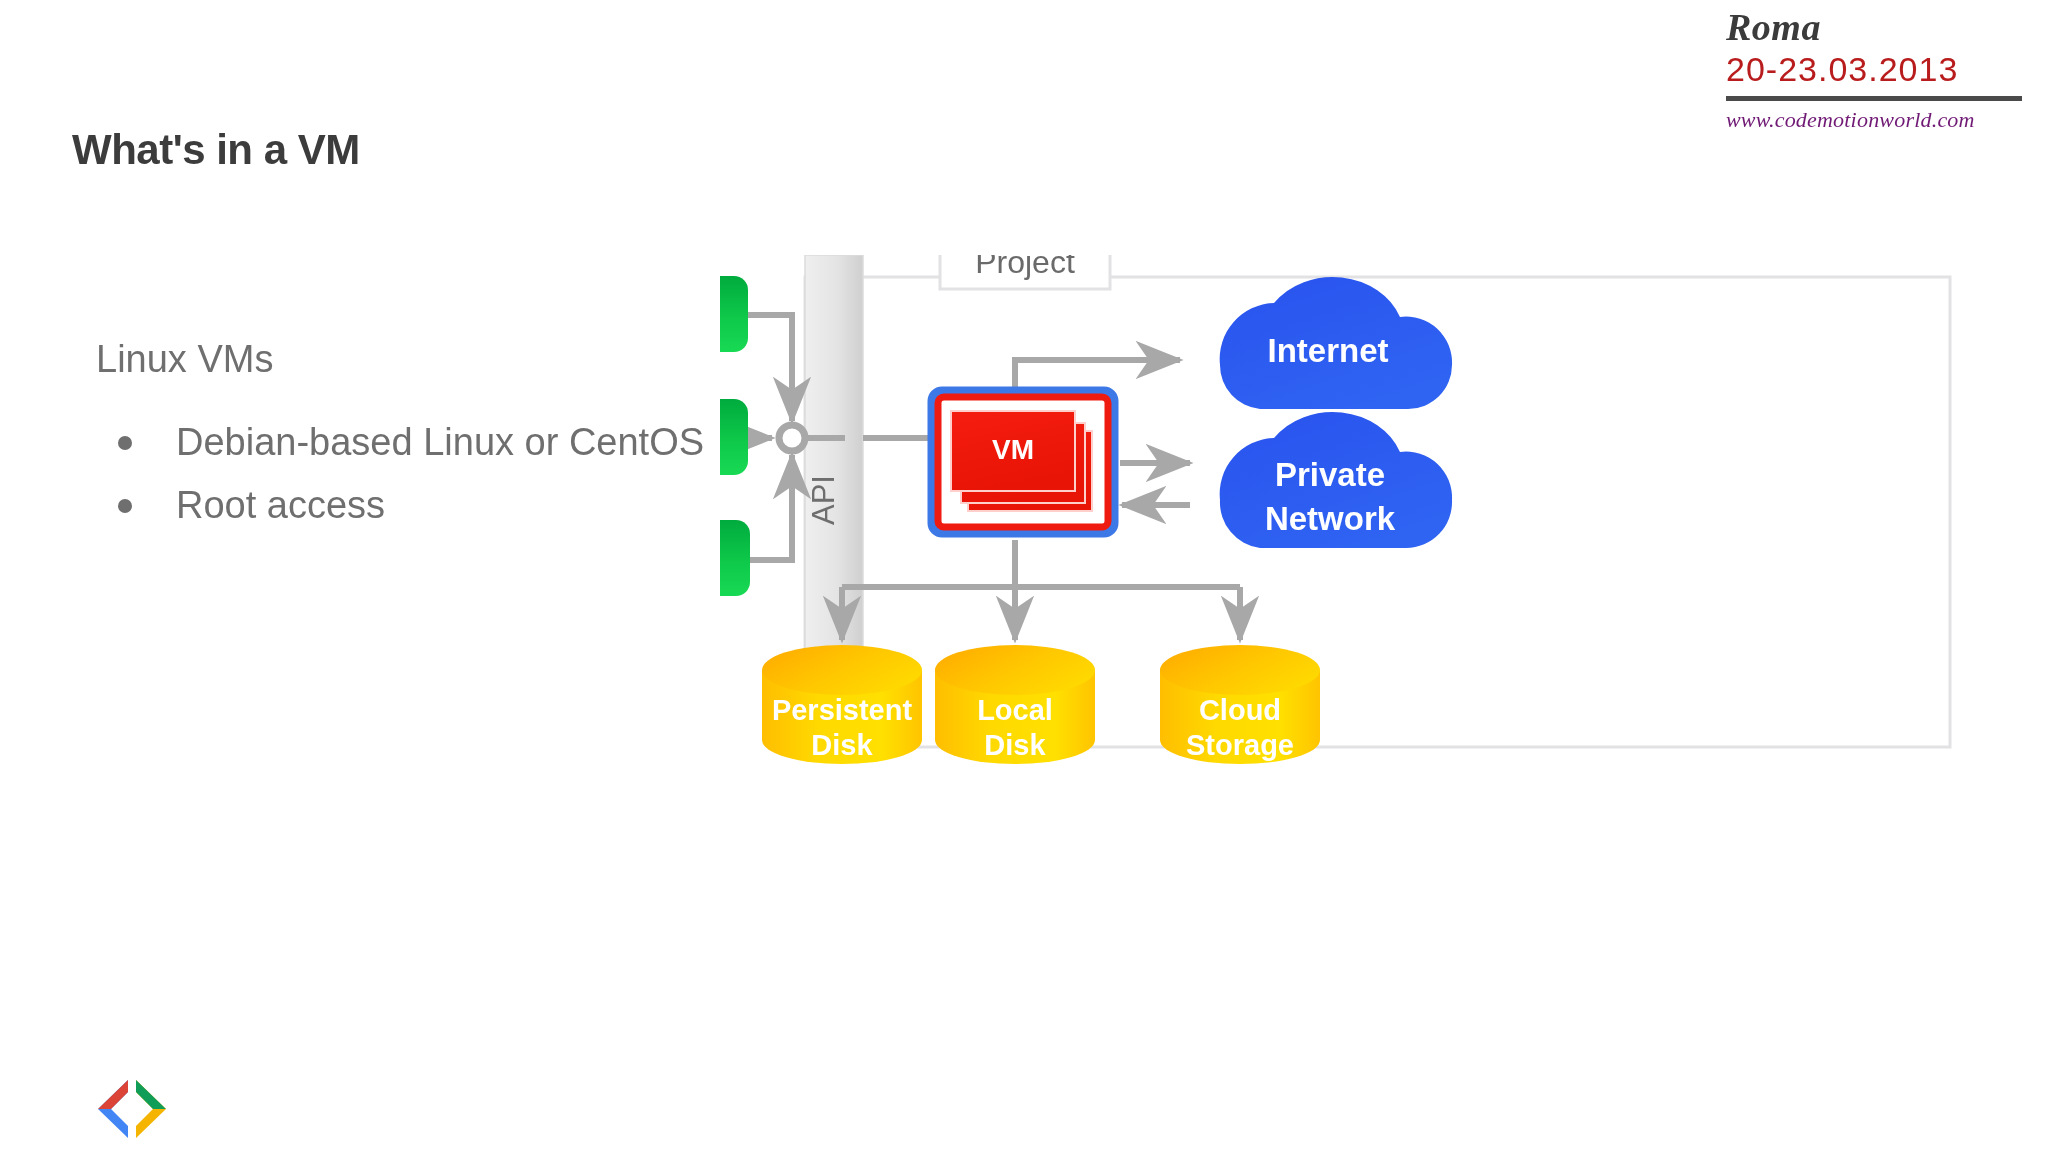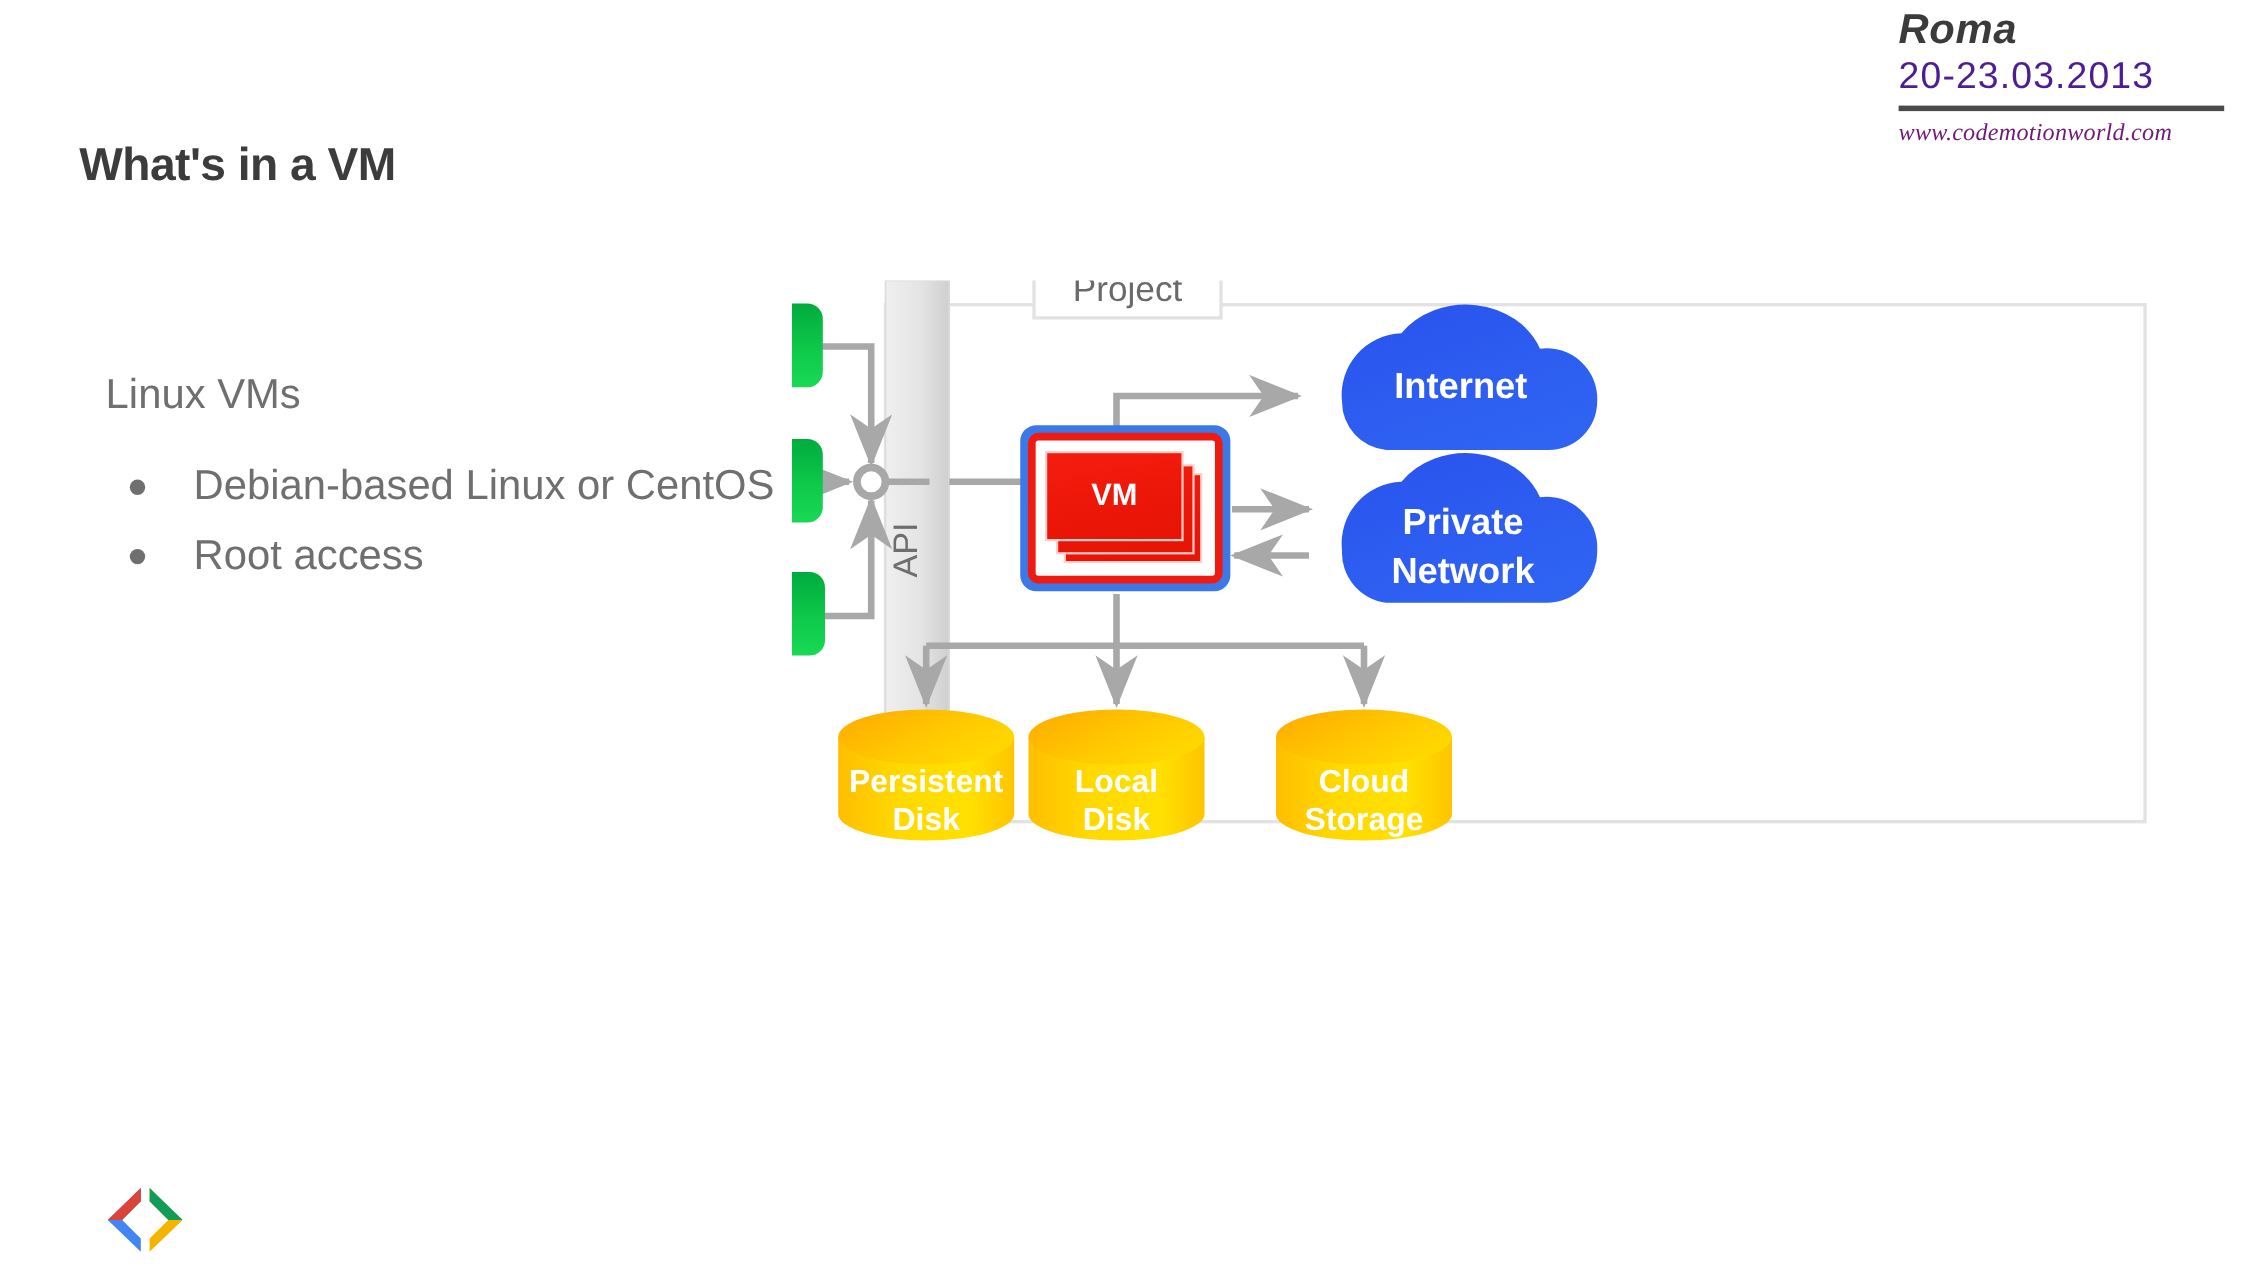--- a/index.html
+++ b/index.html
@@ -18,32 +18,32 @@
 
   
   .brand {
     position: absolute;
     right: 22px;
     top: 8px;
     width: 300px;
     text-align: left;
   }
   .brand-roma {
-    font-family: Liberation Sans, sans-serif;
+    font-family: Liberation Serif, serif;
     font-weight: bold;
     font-style: italic;
     font-size: 38px;
     color: #3b3b3b;
     letter-spacing: 0.5px;
     line-height: 1.05;
   }
   .brand-date {
     font-family: "Liberation Sans", sans-serif;
     font-size: 34px;
-    color: #4c1d95;
+    color: #b91c1c;
     letter-spacing: 1px;
     line-height: 1.15;
     margin-top: 2px;
   }
   .brand-rule {
     height: 5px;
     background: #4a4a4a;
     margin: 7px 0 6px 0;
     width: 296px;
   }

